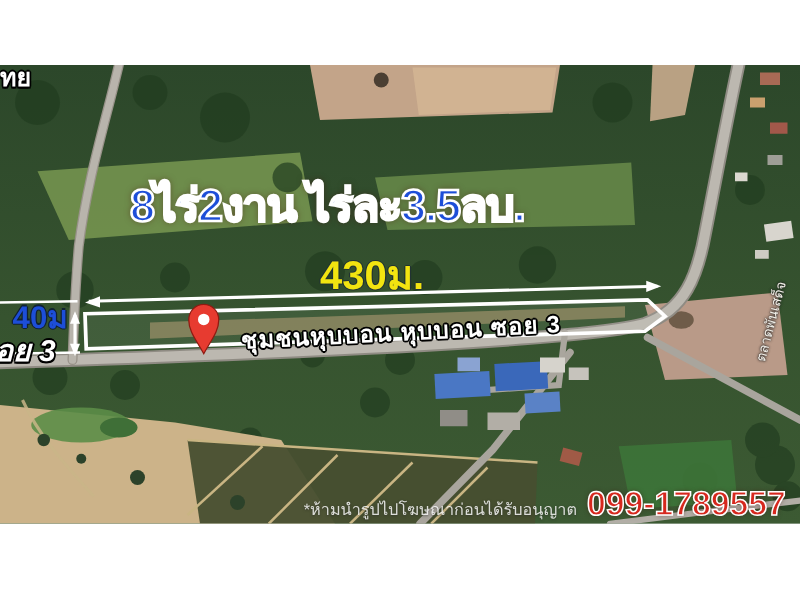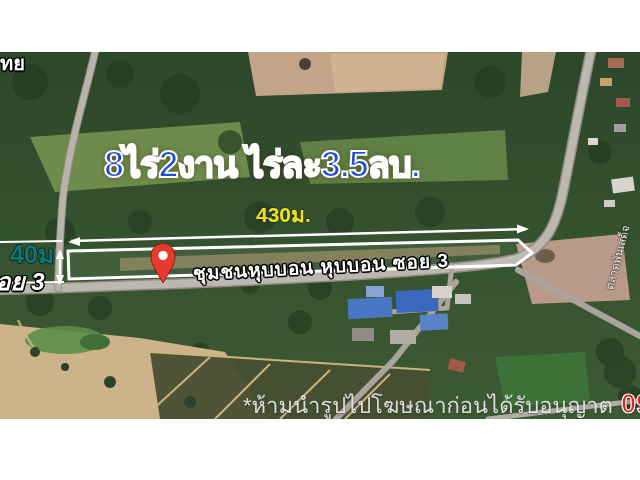--- a/index.html
+++ b/index.html
@@ -17,25 +17,25 @@
   }
   #map svg{position:absolute;left:0;top:0;}
   .lbl{position:absolute;white-space:nowrap;line-height:1.05;}
   #title-red{
     left:104px;top:146px;font-size:36px;font-weight:bold;
     color:#1d4ed8;-webkit-text-stroke:2px #ffffff;
     text-shadow:0 0 6px rgba(70,10,10,.55);
     letter-spacing:-1px;
   }
   #width-label{
-    left:256px;top:204px;font-size:21px;font-weight:bold;color:#f2e410;
+    left:256px;top:204px;font-size:32px;font-weight:bold;color:#f2e410;
     text-shadow:-1px 0 0 #233,1px 0 0 #233,0 -1px 0 #233,0 1px 0 #233;
   }
   #depth-label{
-    left:10px;top:241px;font-size:25px;font-weight:bold;color:#0f766e;
+    left:10px;top:241px;font-size:25px;font-weight:bold;color:#1d4ed8;
     text-shadow:-1px 0 0 #123,1px 0 0 #123,0 -1px 0 #123,0 1px 0 #123;
   }
   .white-outline{
     color:#ffffff;
     text-shadow:-1.5px 0 0 #000,1.5px 0 0 #000,0 -1.5px 0 #000,0 1.5px 0 #000,
       -1px -1px 0 #000,1px 1px 0 #000,-1px 1px 0 #000,1px -1px 0 #000;
   }
   #left-road-label{left:-4px;top:269px;font-size:24px;font-weight:bold;font-style:italic;}
   #road-label{
     left:193px;top:264px;font-size:19px;font-weight:bold;
@@ -44,21 +44,21 @@
   #side-road-label{
     left:604px;top:288px;font-size:11px;color:#f2efe8;
     text-shadow:0 0 2px #222,0 0 2px #222;
     transform:rotate(-75deg);transform-origin:left top;
   }
   #edge-label{left:0px;top:53px;font-size:20px;font-weight:bold;}
   #bottom-note{
     position:absolute;left:243px;top:388px;display:flex;align-items:baseline;gap:8px;white-space:nowrap;
   }
   #watermark{
-    font-size:22px;color:rgba(255,255,255,.82);
+    font-size:13px;color:rgba(255,255,255,.82);
     text-shadow:0 1px 2px rgba(40,40,40,.6);
   }
   #phone-number{
     font-size:27px;font-weight:bold;color:#d6281e;
     -webkit-text-stroke:1.2px #ffffff;
     text-shadow:0 0 4px rgba(60,10,10,.5);
   }
 </style>
 </head>
 <body>

